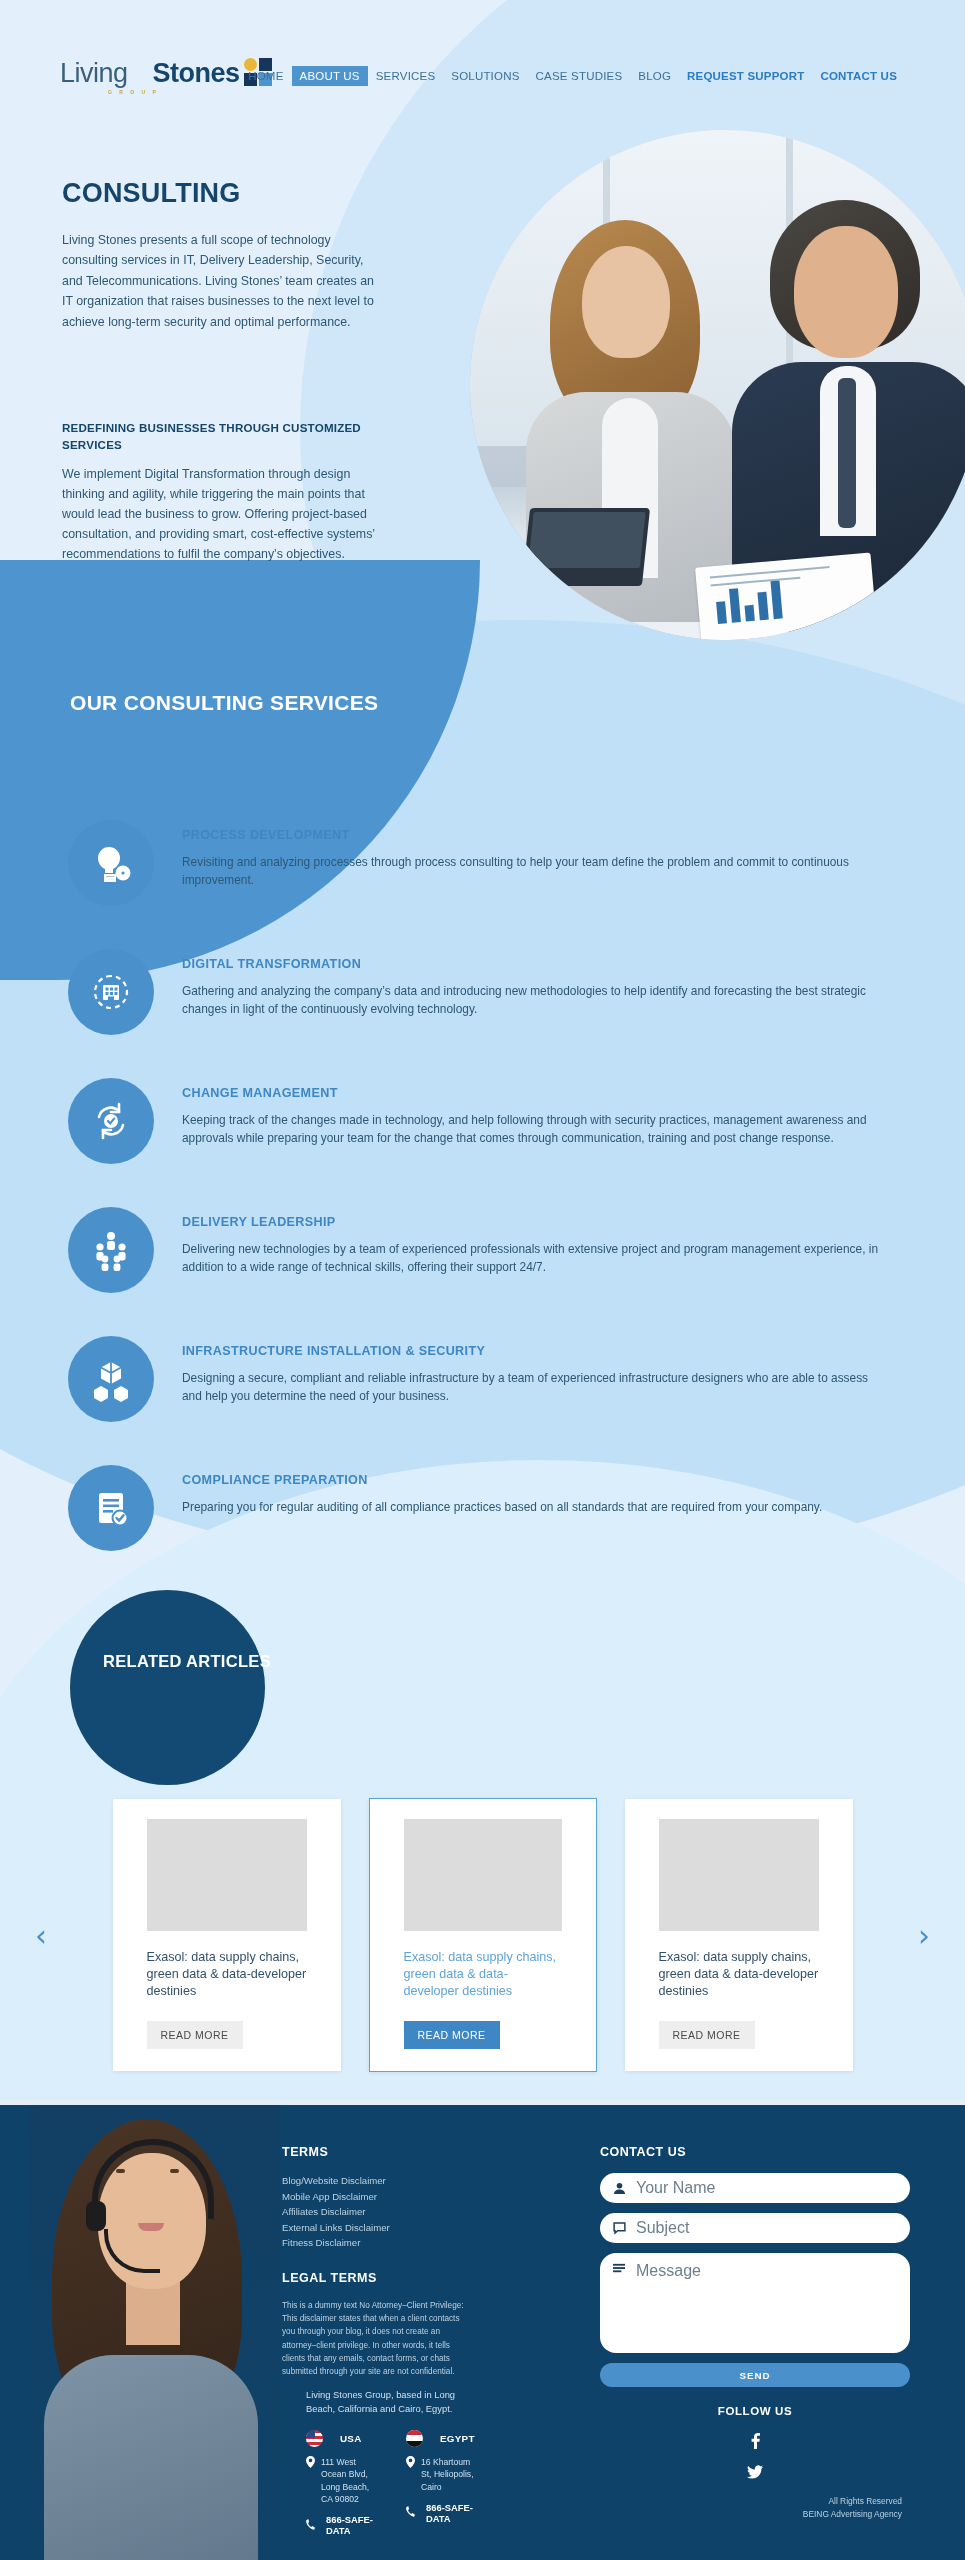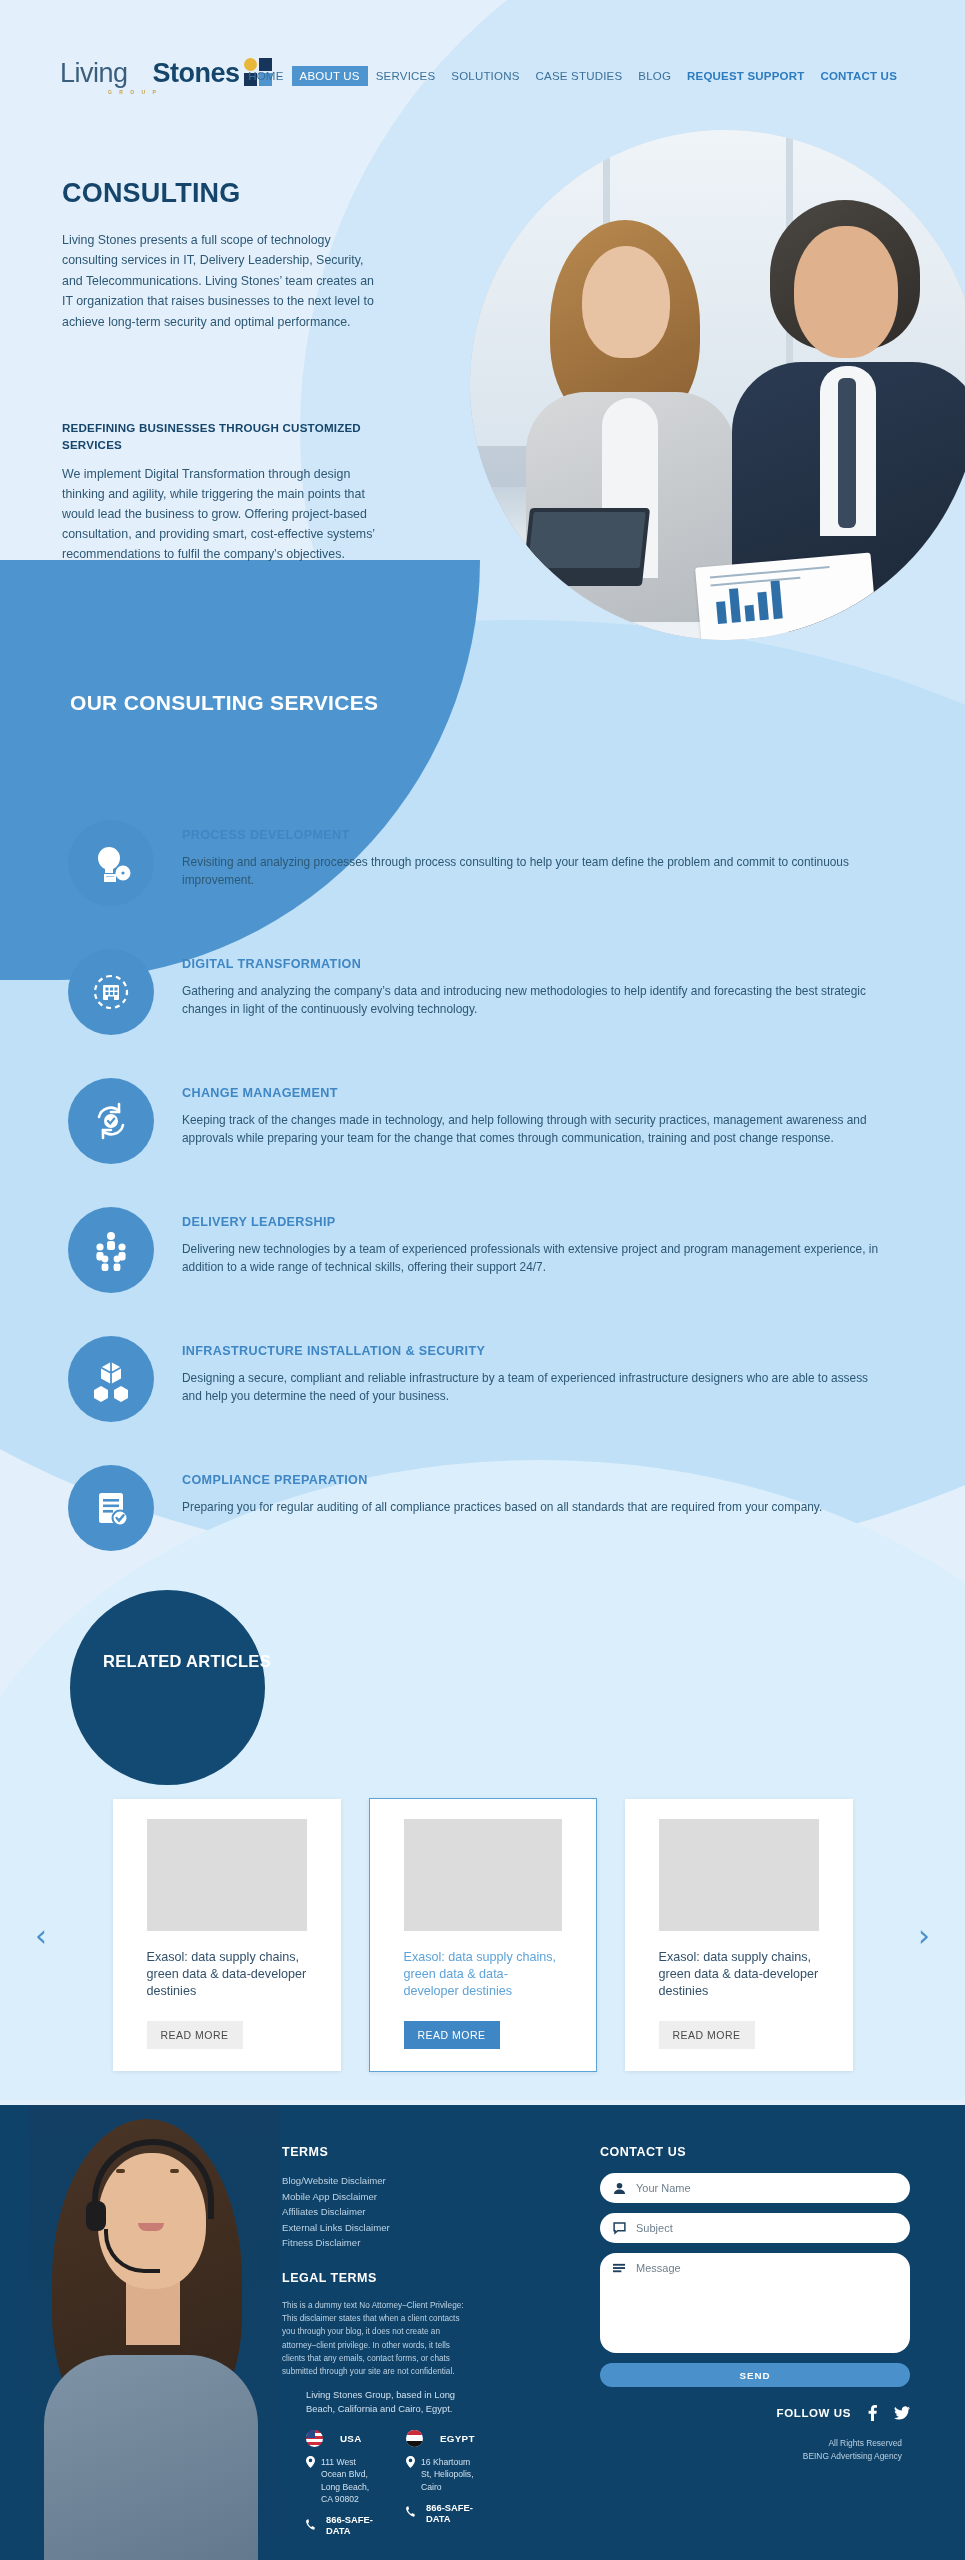--- a/index.html
+++ b/index.html
@@ -363,30 +363,30 @@
   .f-phone { display: flex; gap: 11px; align-items: center; color: #ffffff; font-size: 9.4px; font-weight: 700; margin-top: 9px; }
   .pin { flex: 0 0 9px; color: #ffffff; }
 
   .field {
     background: #ffffff; border-radius: 16px; height: 30px;
     display: flex; align-items: center; padding: 0 13px; gap: 10px;
     margin-bottom: 10px;
   }
   .field.msg { height: 100px; align-items: flex-start; padding-top: 9px; border-radius: 16px; }
   .field-ico { color: #1d3f5c; display: flex; }
-  .field-ph { color: #6d7f8d; font-size: 11px; text-align: right; }
+  .field-ph { color: #6d7f8d; font-size: 16px; text-align: right; }
   .send-btn {
     background: #4a91cc; color: #ffffff; border-radius: 16px; height: 24px;
     display: flex; align-items: center; justify-content: center;
     font-size: 9.8px; font-weight: 700; letter-spacing: 1px; margin-top: 3px;
     cursor: pointer;
   }
   .follow {
     display: flex; align-items: center; justify-content: flex-end;
-    gap: 16px; margin-top: 18px;
+    gap: 16px; margin-top: 18px; flex-direction: column;
   }
   .follow-label { color: #ffffff; font-size: 11.5px; font-weight: 700; letter-spacing: .6px; }
   .social { color: #ffffff; display: flex; align-items: center; }
   .rights {
     text-align: right; color: #bcd2e2; font-size: 8.4px; line-height: 1.5;
     margin-top: 16px; padding-right: 8px;
   }
 </style>
 </head>
 <body>

